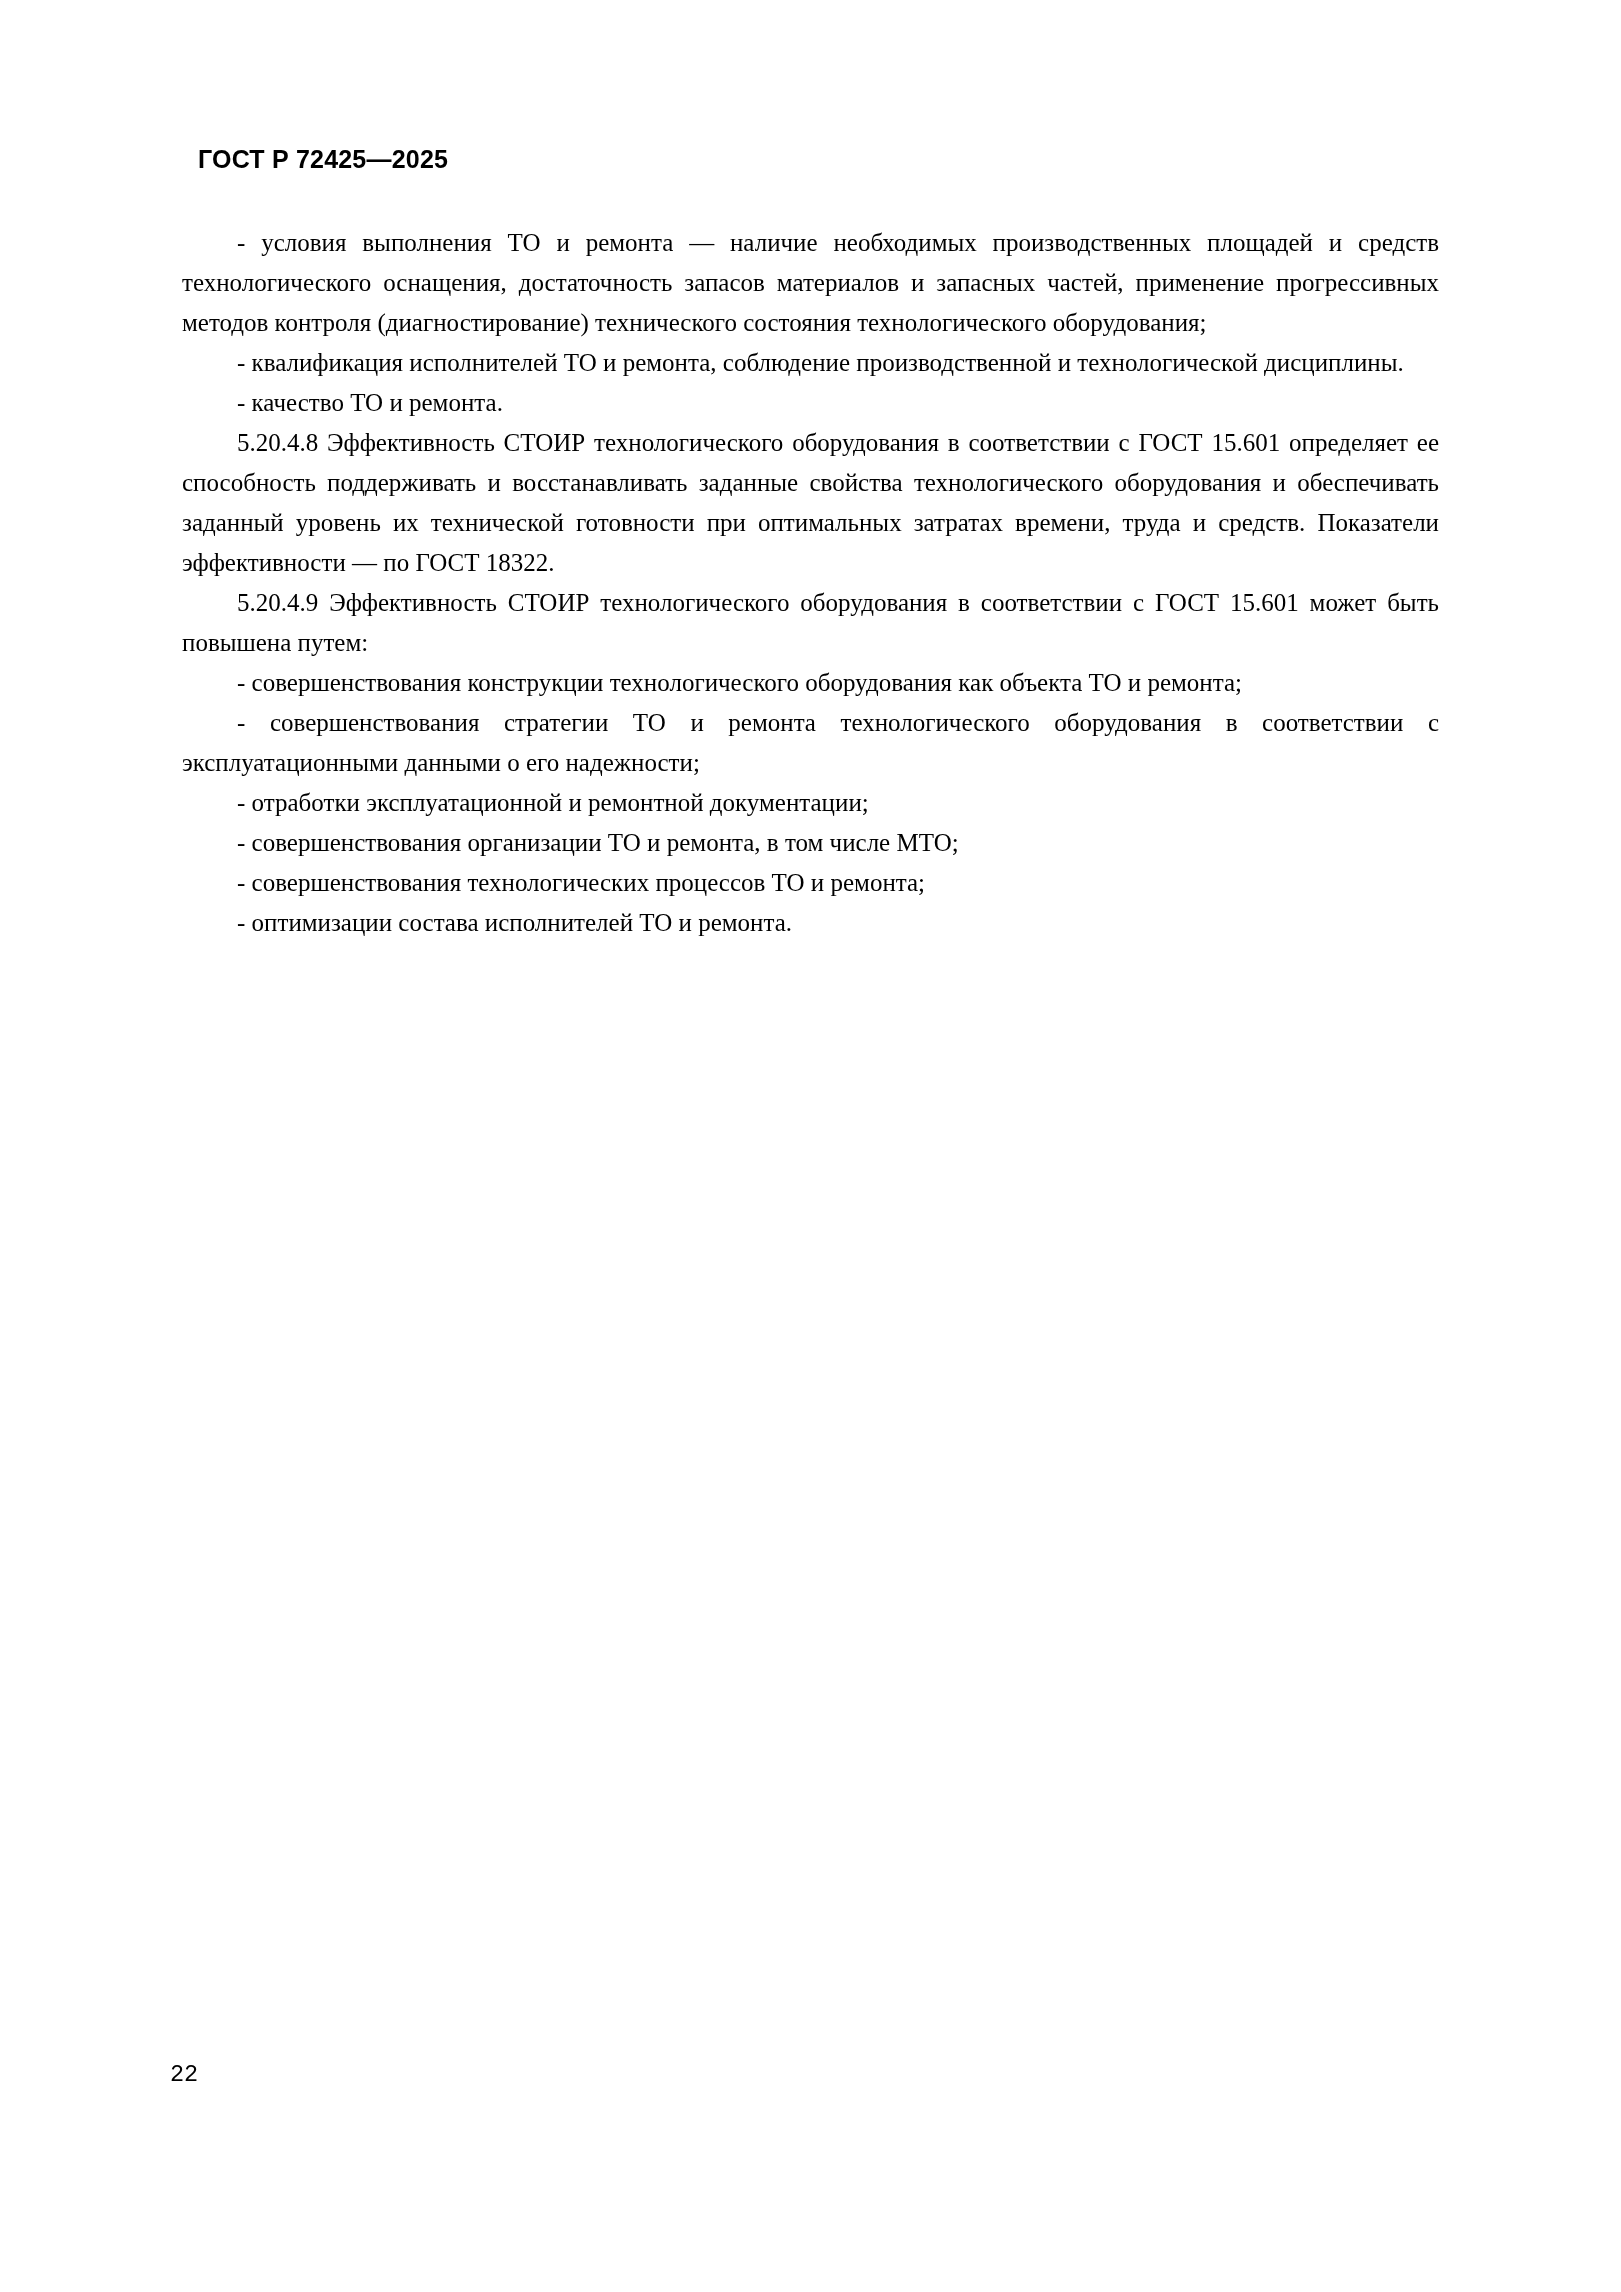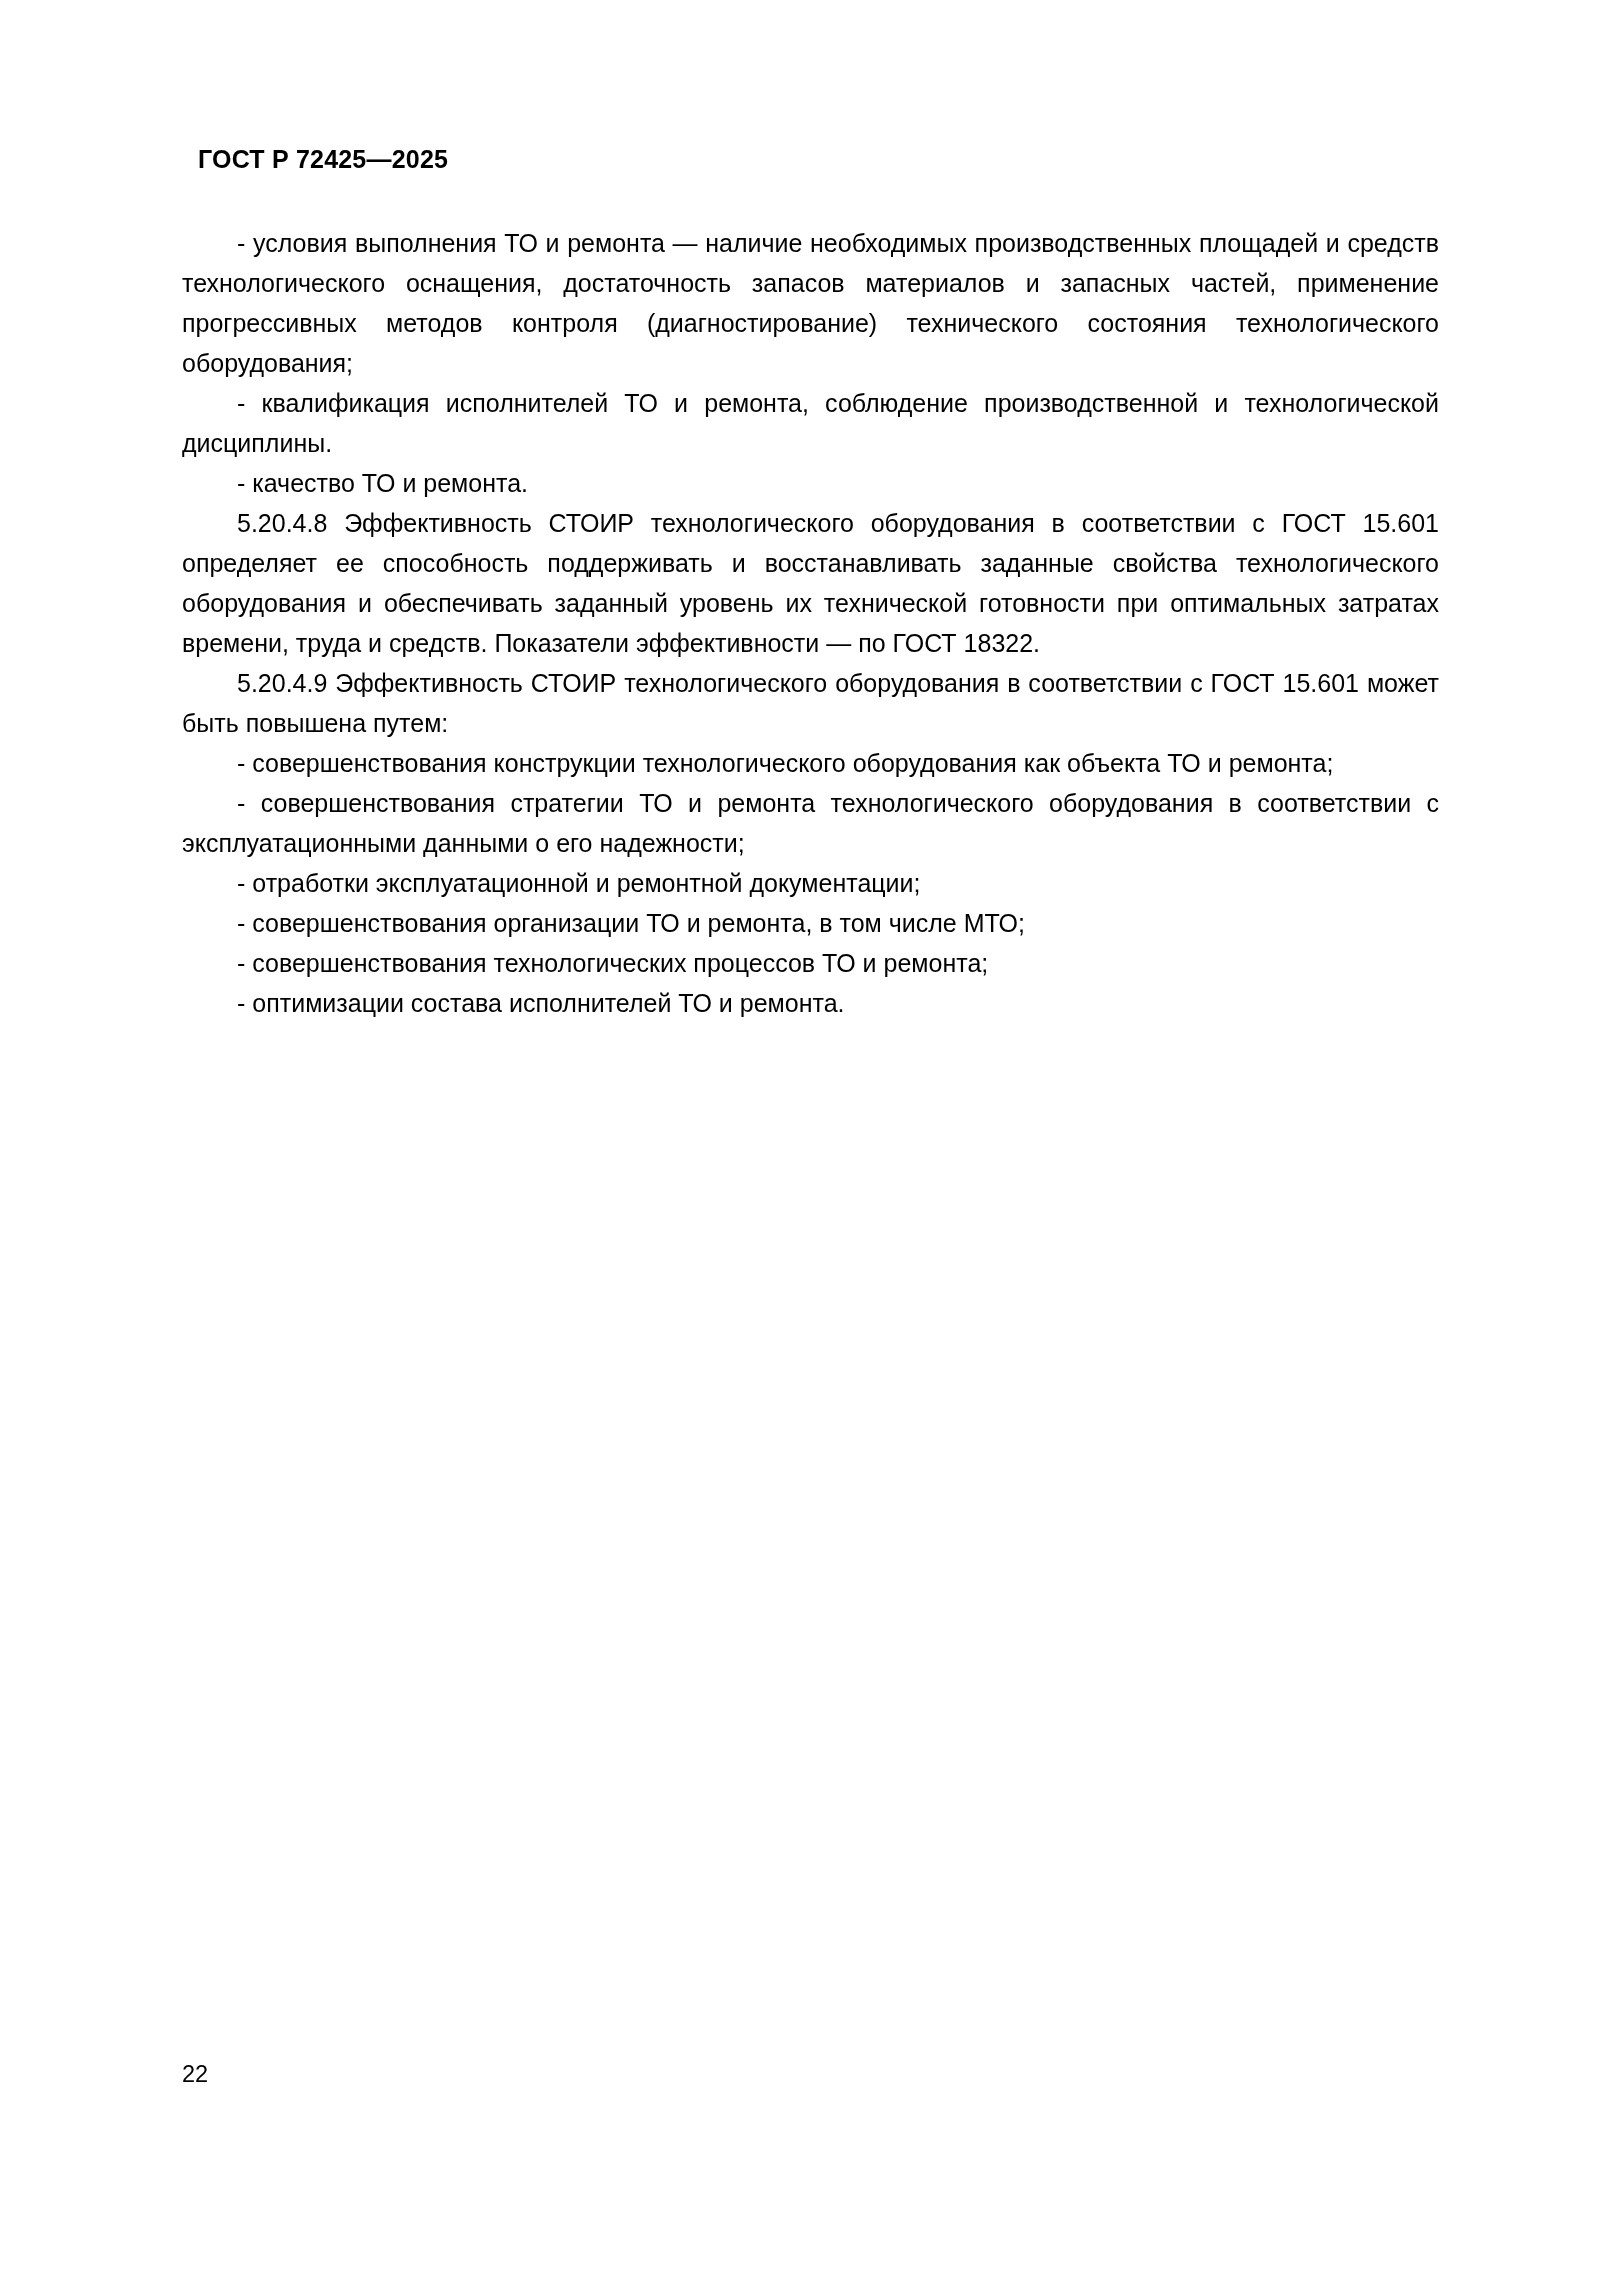--- a/index.html
+++ b/index.html
@@ -30,44 +30,46 @@
     letter-spacing: 0.2px;
     white-space: nowrap;
     margin-left: 16px;
   }
   
   .content {
     position: absolute;
     top: 223px;
     left: 182px;
     width: 1257px;
+    font-family: Liberation Serif, serif;
   }
   .para {
     font-size: 25px;
     line-height: 40px;
     margin: 0;
     text-align: justify;
     text-justify: inter-word;
     hyphens: manual;
     -webkit-hyphens: manual;
   }
   
   .para.indent {
     text-indent: 55px;
   }
   .para.no-justify {
     text-align: left;
   }
   
   .page-number {
     position: absolute;
-    left: 182px;
+    left: 170px;
     top: 2061px;
     font-size: 23.5px;
     line-height: 27.4px;
+    font-family: Liberation Mono, monospace;
   }
 </style>
 </head>
 <body>
 
 <div class="page">
 
   <div class="page-header">ГОСТ Р 72425—2025</div>
 
   <div class="content">

